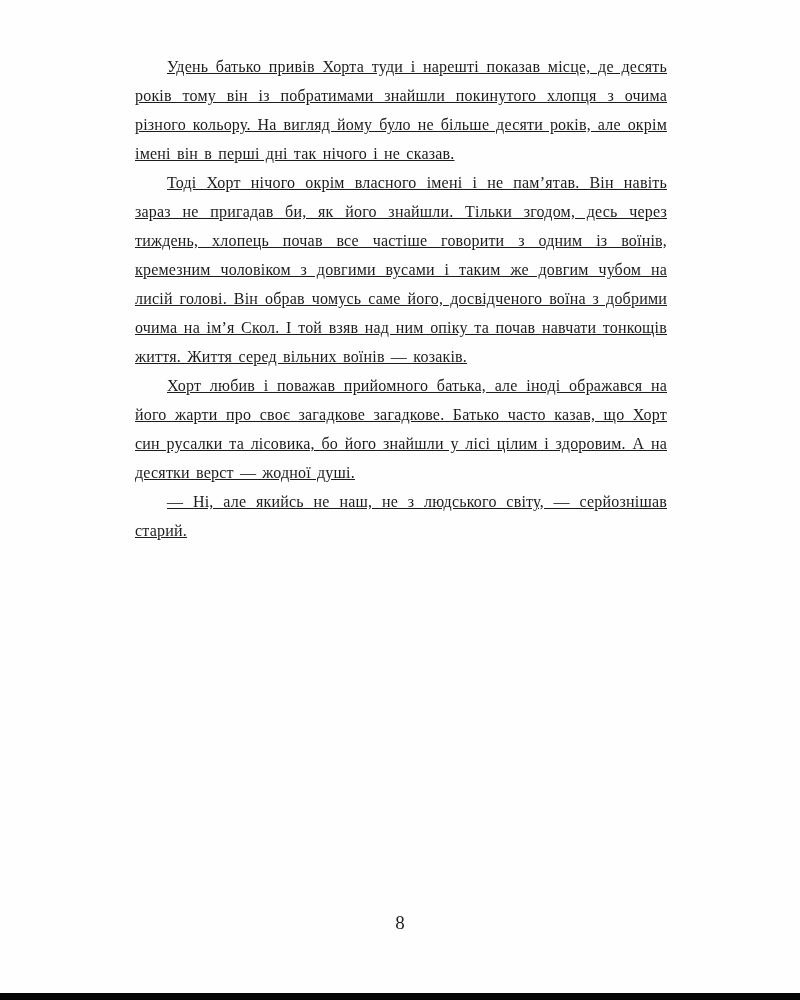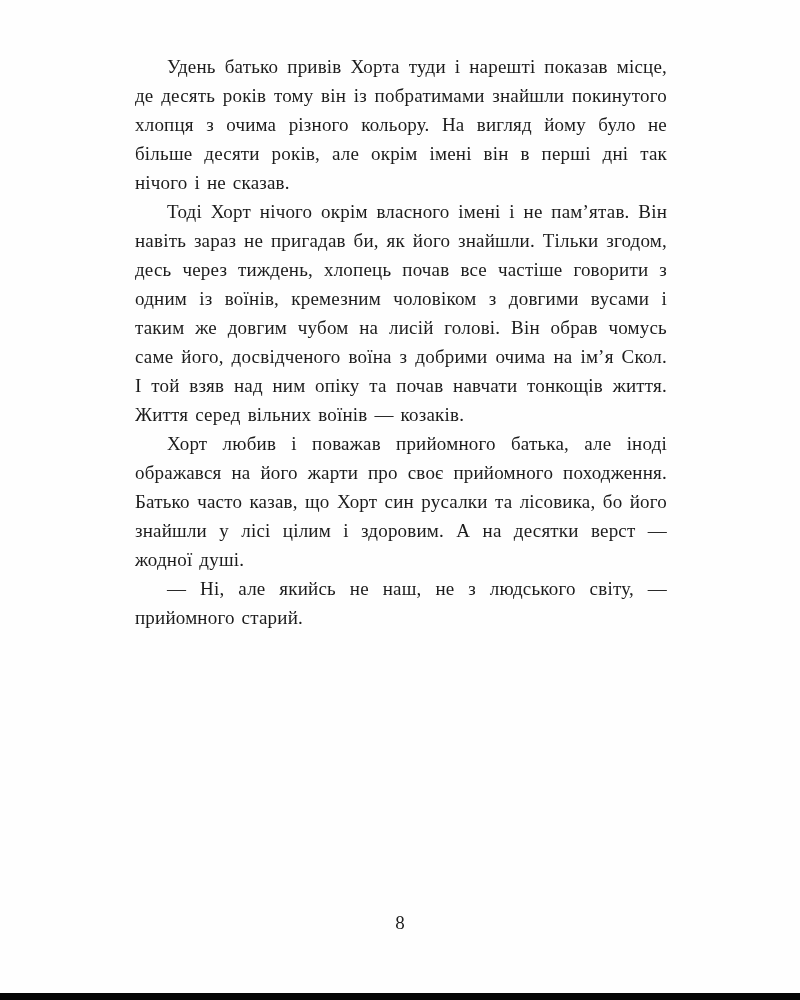--- a/index.html
+++ b/index.html
@@ -20,26 +20,27 @@
   }
   .text-block {
     position: absolute;
     top: 52px;
     left: 135px;
     width: 532px;
   }
   .text-block p {
     margin: 0;
     padding: 0;
-    font-size: 19px;
+    font-size: 16px;
     line-height: 29px;
     text-align: justify;
     text-indent: 32px;
     word-spacing: 2px;
     letter-spacing: 0.2px;
+    text-decoration: underline;
   }
   .page-number {
     position: absolute;
     top: 912px;
     left: 0;
     width: 800px;
     text-align: center;
     font-size: 19px;
     color: #222222;
   }
@@ -52,18 +53,18 @@
     background: #050505;
   }
 </style>
 </head>
 <body>
 
 <div class="page">
   <div class="text-block">
     <p>Удень батько привів Хорта туди і нарешті показав місце, де десять років тому він із побратимами знайшли покинутого хлопця з очима різного кольору. На вигляд йому було не більше десяти років, але окрім імені він в перші дні так нічого і не сказав.</p>
     <p>Тоді Хорт нічого окрім власного імені і не пам’ятав. Він навіть зараз не пригадав би, як його знайшли. Тільки згодом, десь через тиждень, хлопець почав все частіше говорити з одним із воїнів, кремезним чоловіком з довгими вусами і таким же довгим чубом на лисій голові. Він обрав чомусь саме його, досвідченого воїна з добрими очима на ім’я Скол. І той взяв над ним опіку та почав навчати тонкощів життя. Життя серед вільних воїнів — козаків.</p>
-    <p>Хорт любив і поважав прийомного батька, але іноді ображався на його жарти про своє прийомного походження. Батько часто казав, що Хорт син русалки та лісовика, бо його знайшли у лісі цілим і здоровим. А на десятки верст — жодної душі.</p>
-    <p>— Ні, але якийсь не наш, не з людського світу, — прийомного старий.</p>
+    <p>Хорт любив і поважав прийомного батька, але іноді ображався на його жарти про своє загадкове загадкове. Батько часто казав, що Хорт син русалки та лісовика, бо його знайшли у лісі цілим і здоровим. А на десятки верст — жодної душі.</p>
+    <p>— Ні, але якийсь не наш, не з людського світу, — серйознішав старий.</p>
   </div>
   <div class="page-number">8</div>
   <div class="scan-edge"></div>
 </div>
 
 </body></html>

